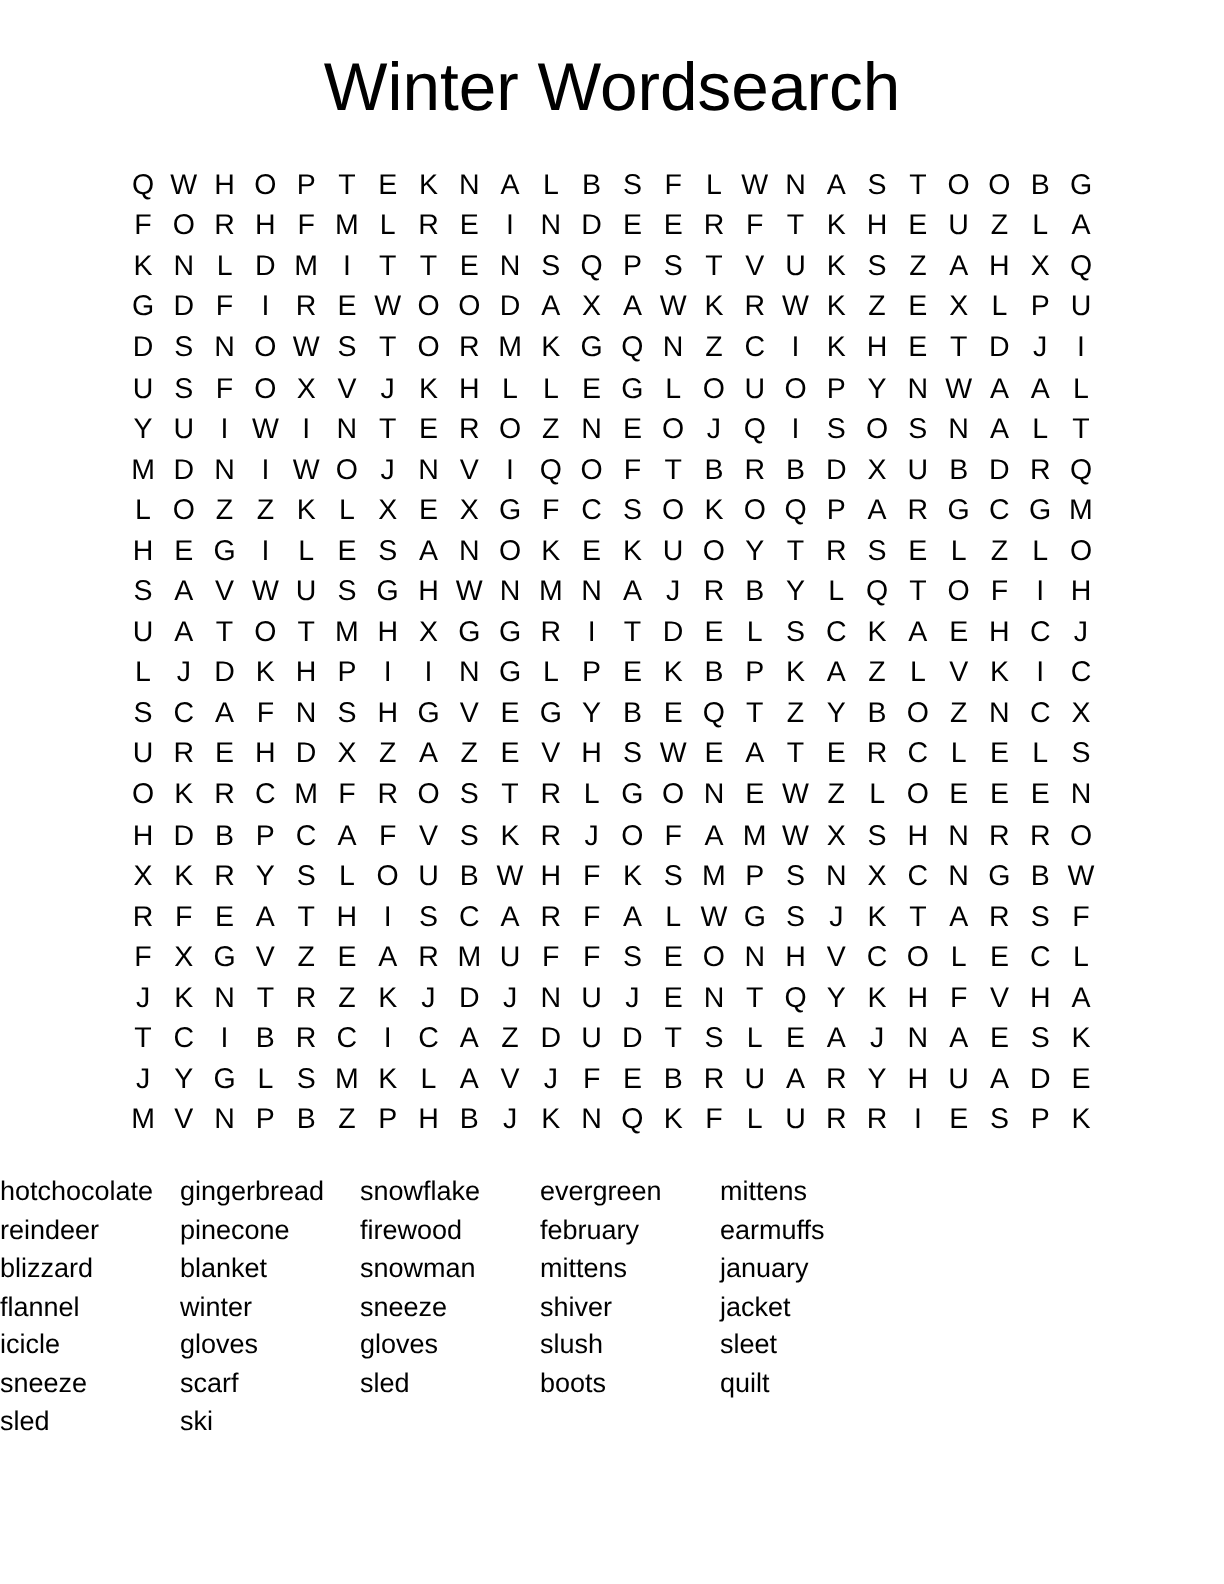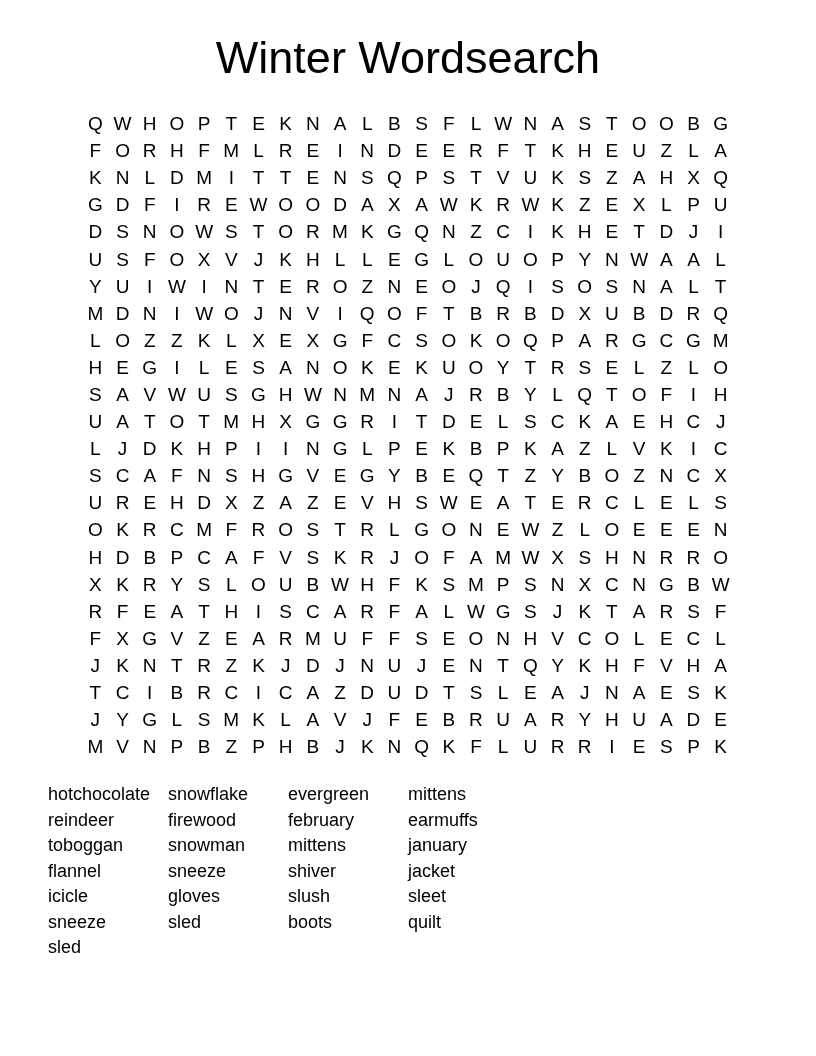--- a/index.html
+++ b/index.html
@@ -40,21 +40,20 @@
     display: flex;
     align-items: center;
     justify-content: center;
     font-size: 19px;
     font-weight: 400;
     line-height: 1;
   }
   .words {
     display: flex;
     flex-direction: row;
-    padding-left: 48px;
     margin-top: 22px;
   }
   .word-col {
     width: 120px;
     flex: 0 0 120px;
   }
   .word {
     font-size: 18px;
     line-height: 25.5px;
     white-space: nowrap;
@@ -640,25 +639,34 @@
       <span class="cell">I</span>
       <span class="cell">E</span>
       <span class="cell">S</span>
       <span class="cell">P</span>
       <span class="cell">K</span>
     </div>
   <div class="words" id="word-list">
       <div class="word-col">
         <div class="word">hotchocolate</div>
         <div class="word">reindeer</div>
-        <div class="word">toboggan</div>
+        <div class="word">blizzard</div>
         <div class="word">flannel</div>
         <div class="word">icicle</div>
         <div class="word">sneeze</div>
         <div class="word">sled</div>
+      </div>
+      <div class="word-col">
+        <div class="word">gingerbread</div>
+        <div class="word">pinecone</div>
+        <div class="word">blanket</div>
+        <div class="word">winter</div>
+        <div class="word">gloves</div>
+        <div class="word">scarf</div>
+        <div class="word">ski</div>
       </div>
       <div class="word-col">
         <div class="word">snowflake</div>
         <div class="word">firewood</div>
         <div class="word">snowman</div>
         <div class="word">sneeze</div>
         <div class="word">gloves</div>
         <div class="word">sled</div>
       </div>
       <div class="word-col">

